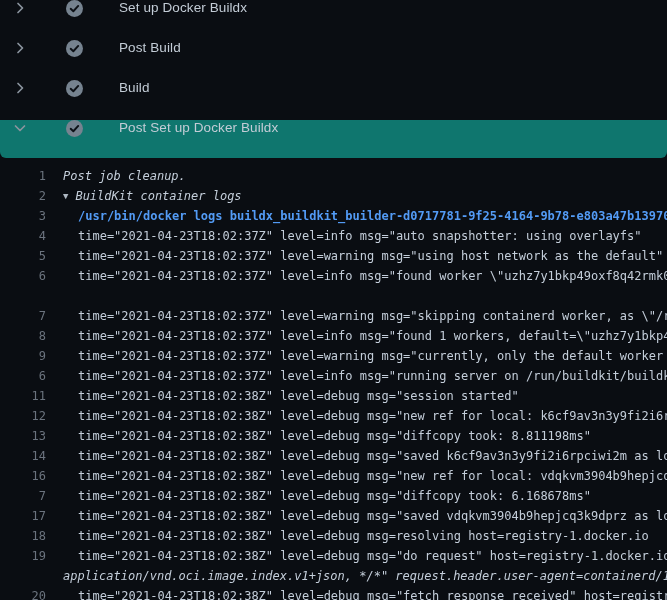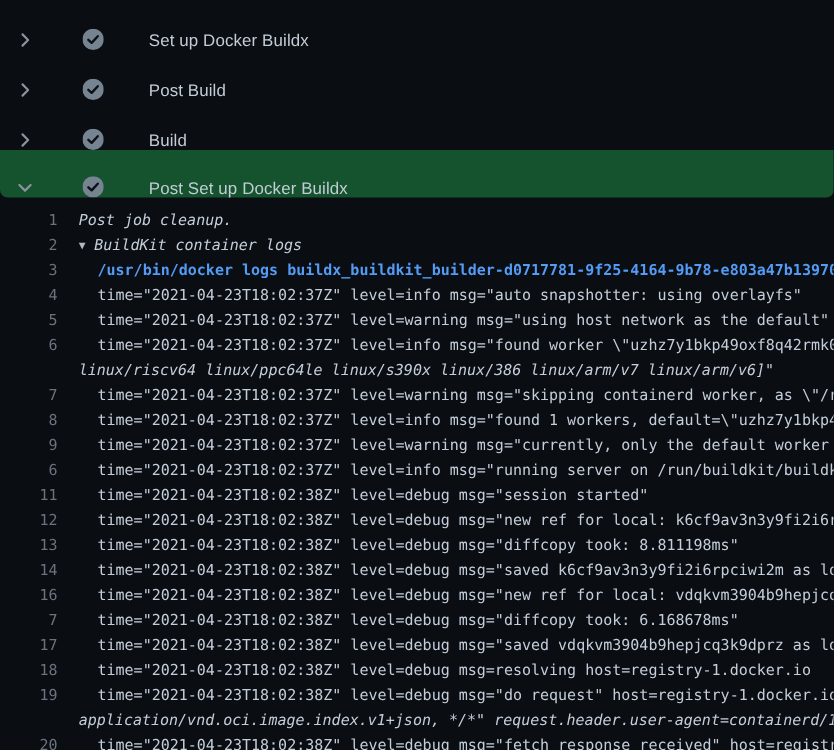--- a/index.html
+++ b/index.html
@@ -5,30 +5,30 @@
   * { margin: 0; padding: 0; box-sizing: border-box; }
   html, body {
     width: 667px; height: 600px;
     overflow: hidden;
     background: #0a0d12;
     font-family: "Liberation Sans", sans-serif;
   }
   .steps-list { width: 100%; }
   .step {
     display: flex;
-    align-items: flex-end;
+    align-items: flex-start;
     height: 40px;
     padding-left: 12px;
     cursor: pointer;
     gap: 24px;
   }
   .step.collapsed { height: 40px; }
   .step.expanded {
     height: 38px;
-    background: #14532d;
+    background: #0f766e;
     border-radius: 0 0 6px 6px;
   }
   .chev {
     width: 16px; height: 16px;
     display: inline-flex;
     align-items: center;
     justify-content: center;
     flex-shrink: 0;
   }
   .check {
@@ -167,21 +167,20 @@
     <span class="txt indent-group">time="2021-04-23T18:02:37Z" level=warning msg="using host network as the default"</span>
   </div>
 
   <div class="log-row">
     <span class="ln">6</span>
     <span class="txt indent-group">time="2021-04-23T18:02:37Z" level=info msg="found worker \"uzhz7y1bkp49oxf8q42rmk0xj</span>
   </div>
 
   <div class="log-row">
     <span class="ln"></span>
-    <span class="txt indent-base">linux/riscv64 linux/ppc64le linux/s390x linux/386 linux/arm/v7 linux/arm/v6]"</span>
   </div>
 
   <div class="log-row">
     <span class="ln">7</span>
     <span class="txt indent-group">time="2021-04-23T18:02:37Z" level=warning msg="skipping containerd worker, as \"/run</span>
   </div>
 
   <div class="log-row">
     <span class="ln">8</span>
     <span class="txt indent-group">time="2021-04-23T18:02:37Z" level=info msg="found 1 workers, default=\"uzhz7y1bkp49o</span>

